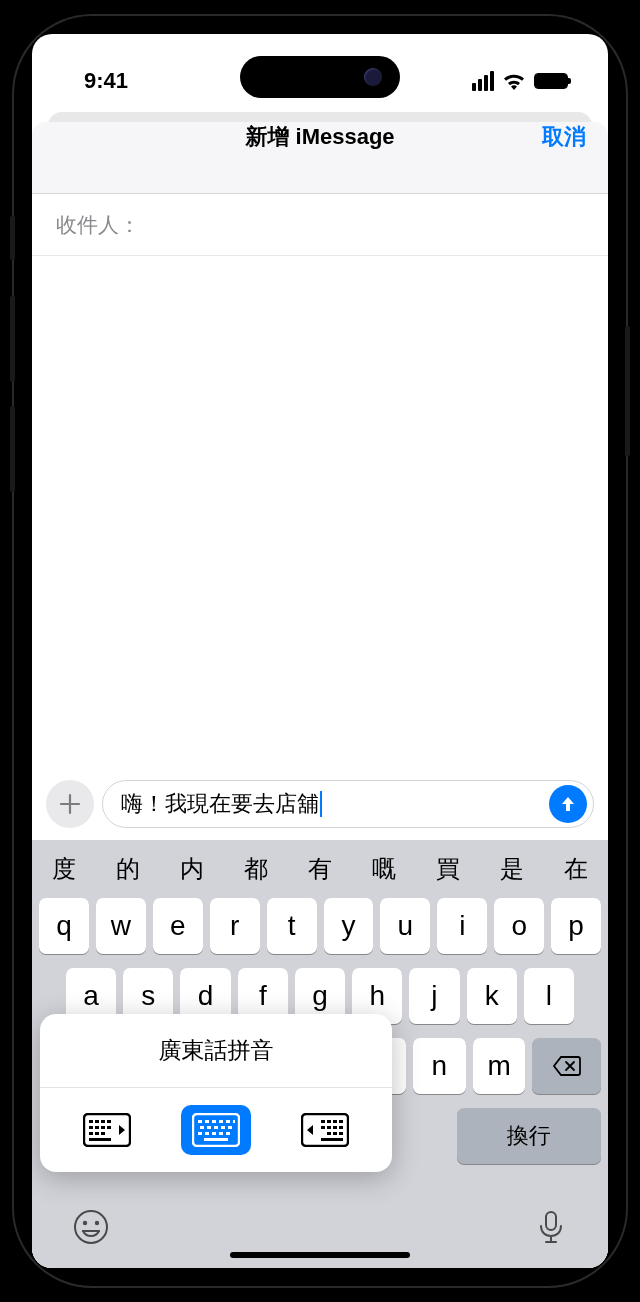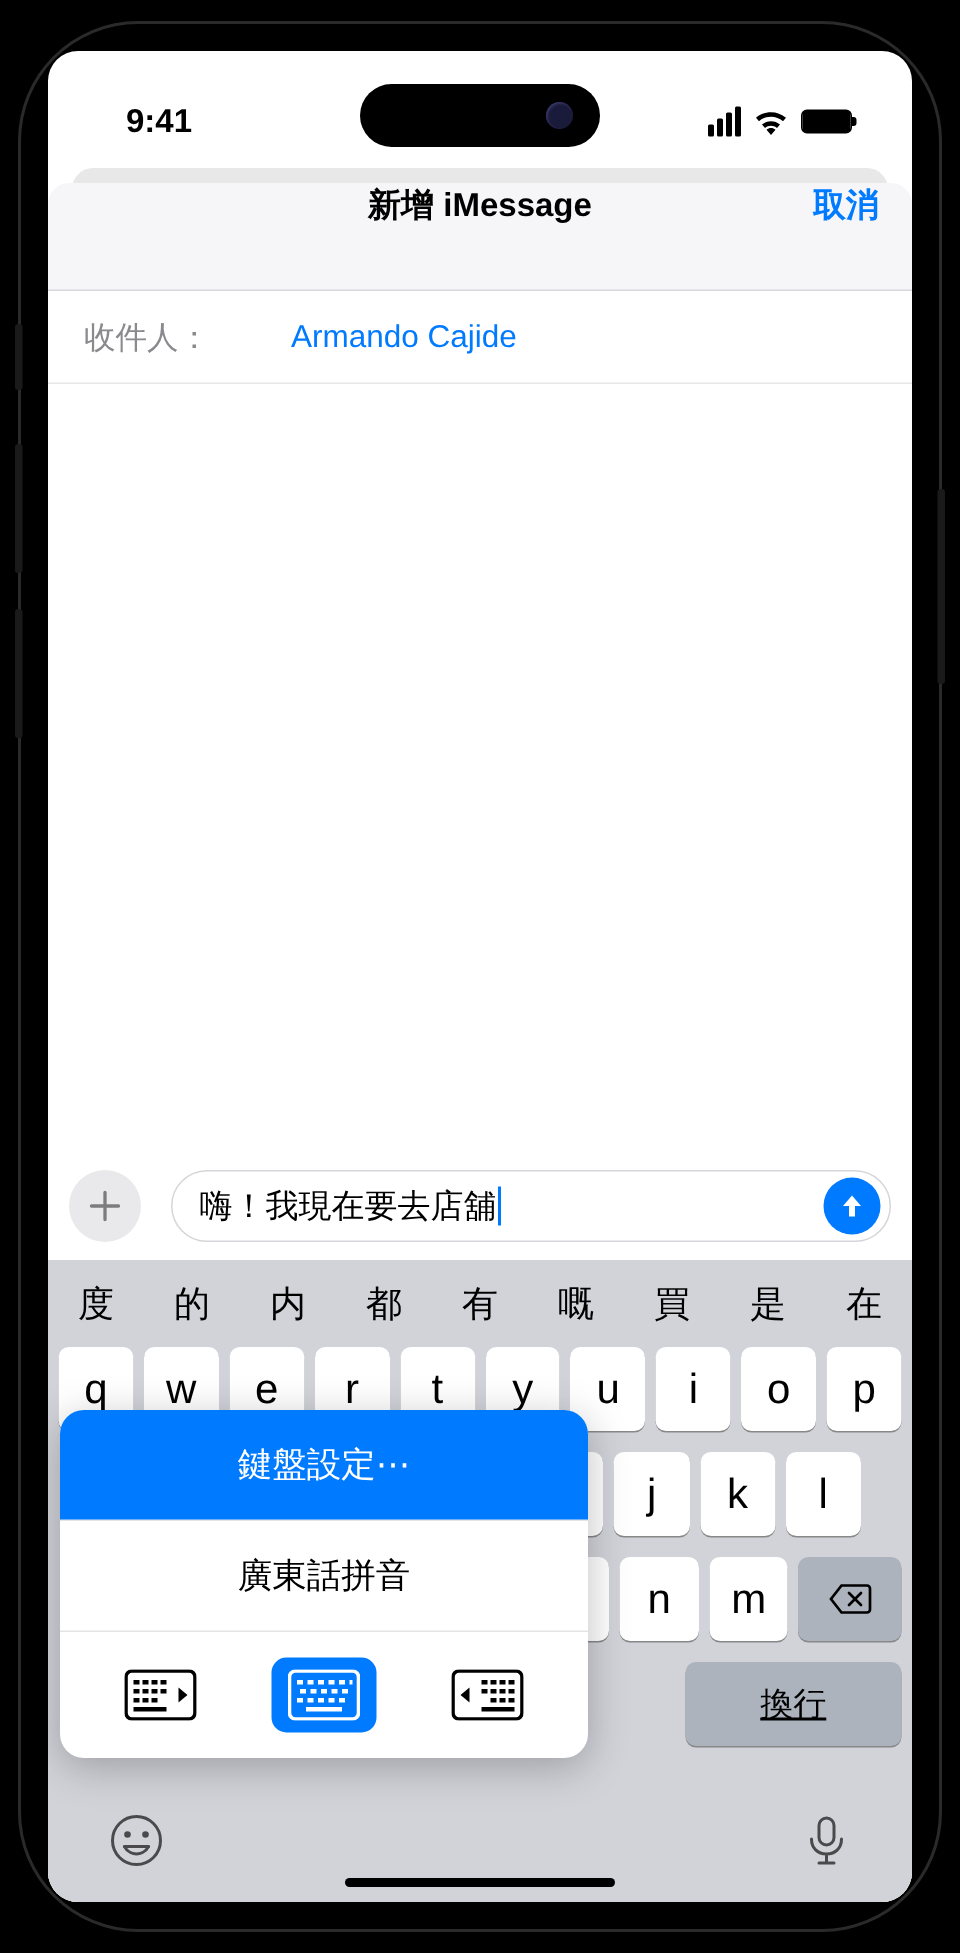--- a/index.html
+++ b/index.html
@@ -19,35 +19,35 @@
     .battery-fill { width: 100%; height: 100%; background:#000; border-radius:2px; }
     .sheet-back { background: #e8e8e8; height: 14px; margin: 0 16px; border-radius: 14px 14px 0 0; }
     .sheet { background: #f6f6f8; border-radius: 14px 14px 0 0; flex: 1; display: flex; flex-direction: column; margin-top:-4px; }
     .sheet-header { height: 72px; display: flex; align-items: flex-start; justify-content: center; position: relative; border-bottom: 1px solid #d8d8da; }
     .sheet-title { font-size: 22px; font-weight: 600; color: #000; }
     .cancel-btn { position: absolute; right: 22px; color: #007aff; font-size: 22px; font-weight: 700; }
     .recipient-row { height: 62px; display: flex; align-items: center; padding: 0 24px; border-bottom: 1px solid #e8e8ea; background: #fff; gap: 48px; }
     .recipient-label { color: #8a8a8e; font-size: 21px; }
     .recipient-name { color: #007aff; font-size: 21px; margin-left: 6px; }
     .conversation { flex: 1; background: #fff; }
-    .input-row { display: flex; align-items: flex-end; padding: 10px 14px 12px; background: #fff; gap: 20px; }
+    .input-row { display: flex; align-items: flex-end; padding: 10px 14px 12px; background: #fff; gap: 8px; }
     .add-btn { width: 48px; height: 48px; border-radius: 50%; background: #e9e9eb; display: flex; align-items: center; justify-content: center; color: #7c7c80; font-size: 30px; font-weight: 300; }
     .msg-field { flex: 1; height: 48px; border: 1px solid #d6d6da; border-radius: 24px; display: flex; align-items: center; padding: 0 6px 0 18px; position: relative; }
     .msg-text { font-size: 22px; color: #000; }
     .cursor { display:inline-block; width:2px; height:26px; background:#007aff; vertical-align:middle; margin-left:1px; }
     .send-btn { width: 38px; height: 38px; border-radius: 50%; background: #007aff; display: flex; align-items: center; justify-content: center; color: #fff; }
     .send-btn svg { width: 20px; height: 20px; }
     .keyboard { background: #d1d3d9; position: relative; padding-bottom: 90px; }
     .candidate-bar { display: flex; height: 58px; align-items: center; color: #000; font-size: 24px; }
     .candidate-bar span { flex:1; text-align:center; }
     .key-row { display: flex; gap: 7px; padding: 0 7px; margin-bottom: 14px; }
     .key { flex:1; height: 56px; background: #fff; border-radius: 7px; display: flex; align-items: center; justify-content: center; font-size: 28px; color:#000; box-shadow: 0 1px 0 #888; }
     .key-dark { background: #adb3bc; }
     .delete-key { flex: 1.3; }
-    .return-key { flex: 2.6; font-size: 22px; text-decoration: underline; }
+    .return-key { flex: 2.6; font-size: 22px; }
     .bottom-row { display: flex; justify-content: space-between; align-items: center; padding: 0 38px 0 40px; position:absolute; bottom: 22px; left:0; right:0; }
     .emoji-btn, .mic-btn { width: 38px; height: 38px; color: #4a4a4c; }
     .home-indicator { position: absolute; bottom: 10px; left: 50%; transform: translateX(-50%); width: 180px; height: 6px; background: #000; border-radius: 4px; }
     .kb-menu { position: absolute; left: 8px; bottom: 96px; width: 352px; background: #fff; border-radius: 16px; box-shadow: 0 6px 28px rgba(0,0,0,.25); overflow: hidden; z-index: 60; }
     .kb-menu-item { height: 74px; display: flex; align-items: center; justify-content: center; font-size: 23px; border-bottom: 1px solid #e4e4e6; position: relative; }
     .kb-menu-item.active { background: #007aff; color: #fff; }
     .kb-menu-bottom { height: 84px; display: flex; align-items: center; justify-content: space-around; padding: 0 12px; }
     .kb-layout { width: 70px; height: 50px; border-radius: 10px; display: flex; align-items: center; justify-content: center; }
     .kb-layout.selected { background: #007aff; color: #fff; }
     .kb-icon-svg { width: 48px; height: 34px; }
@@ -90,21 +90,20 @@
     </div>
 
     <div class="sheet-back"></div>
     <div class="sheet">
       <div class="sheet-header">
         <span class="sheet-title">新增 iMessage</span>
         <span class="cancel-btn">取消</span>
       </div>
       <div class="recipient-row">
         <span class="recipient-label">收件人：</span>
-        <span class="recipient-name">Armando Cajide</span>
       </div>
       <div class="conversation"></div>
 
       <div class="input-row">
         <div class="add-btn">
           <svg width="22" height="22" viewBox="0 0 22 22">
               <path d="M11 2v18M2 11h18" stroke="#7c7c80" stroke-width="2.2" stroke-linecap="round"></path>
             </svg>
         </div>
         <div class="msg-field">
@@ -169,21 +168,20 @@
                 <path d="M14 7l8 8M22 7l-8 8" stroke="#000" stroke-width="1.8" stroke-linecap="round"></path>
               </svg>
           </div>
         </div>
         <div class="key-row" style="justify-content:flex-end">
           <div style="flex:7.4"></div>
           <div class="key key-dark return-key">換行</div>
         </div>
 
         <div class="kb-menu">
-          <div class="kb-menu-item active">鍵盤設定⋯</div>
           <div class="kb-menu-item">廣東話拼音</div>
           <div class="kb-menu-bottom">
             <div class="kb-layout">
               <svg class="kb-icon-svg" viewBox="0 0 48 34">
                   <rect x="1" y="1" width="46" height="32" rx="4" fill="none" stroke="#000" stroke-width="2.4"></rect>
                   <g fill="#000">
                     <rect x="6" y="7" width="4" height="3"></rect>
                     <rect x="12" y="7" width="4" height="3"></rect>
                     <rect x="18" y="7" width="4" height="3"></rect>
                     <rect x="24" y="7" width="4" height="3"></rect>

